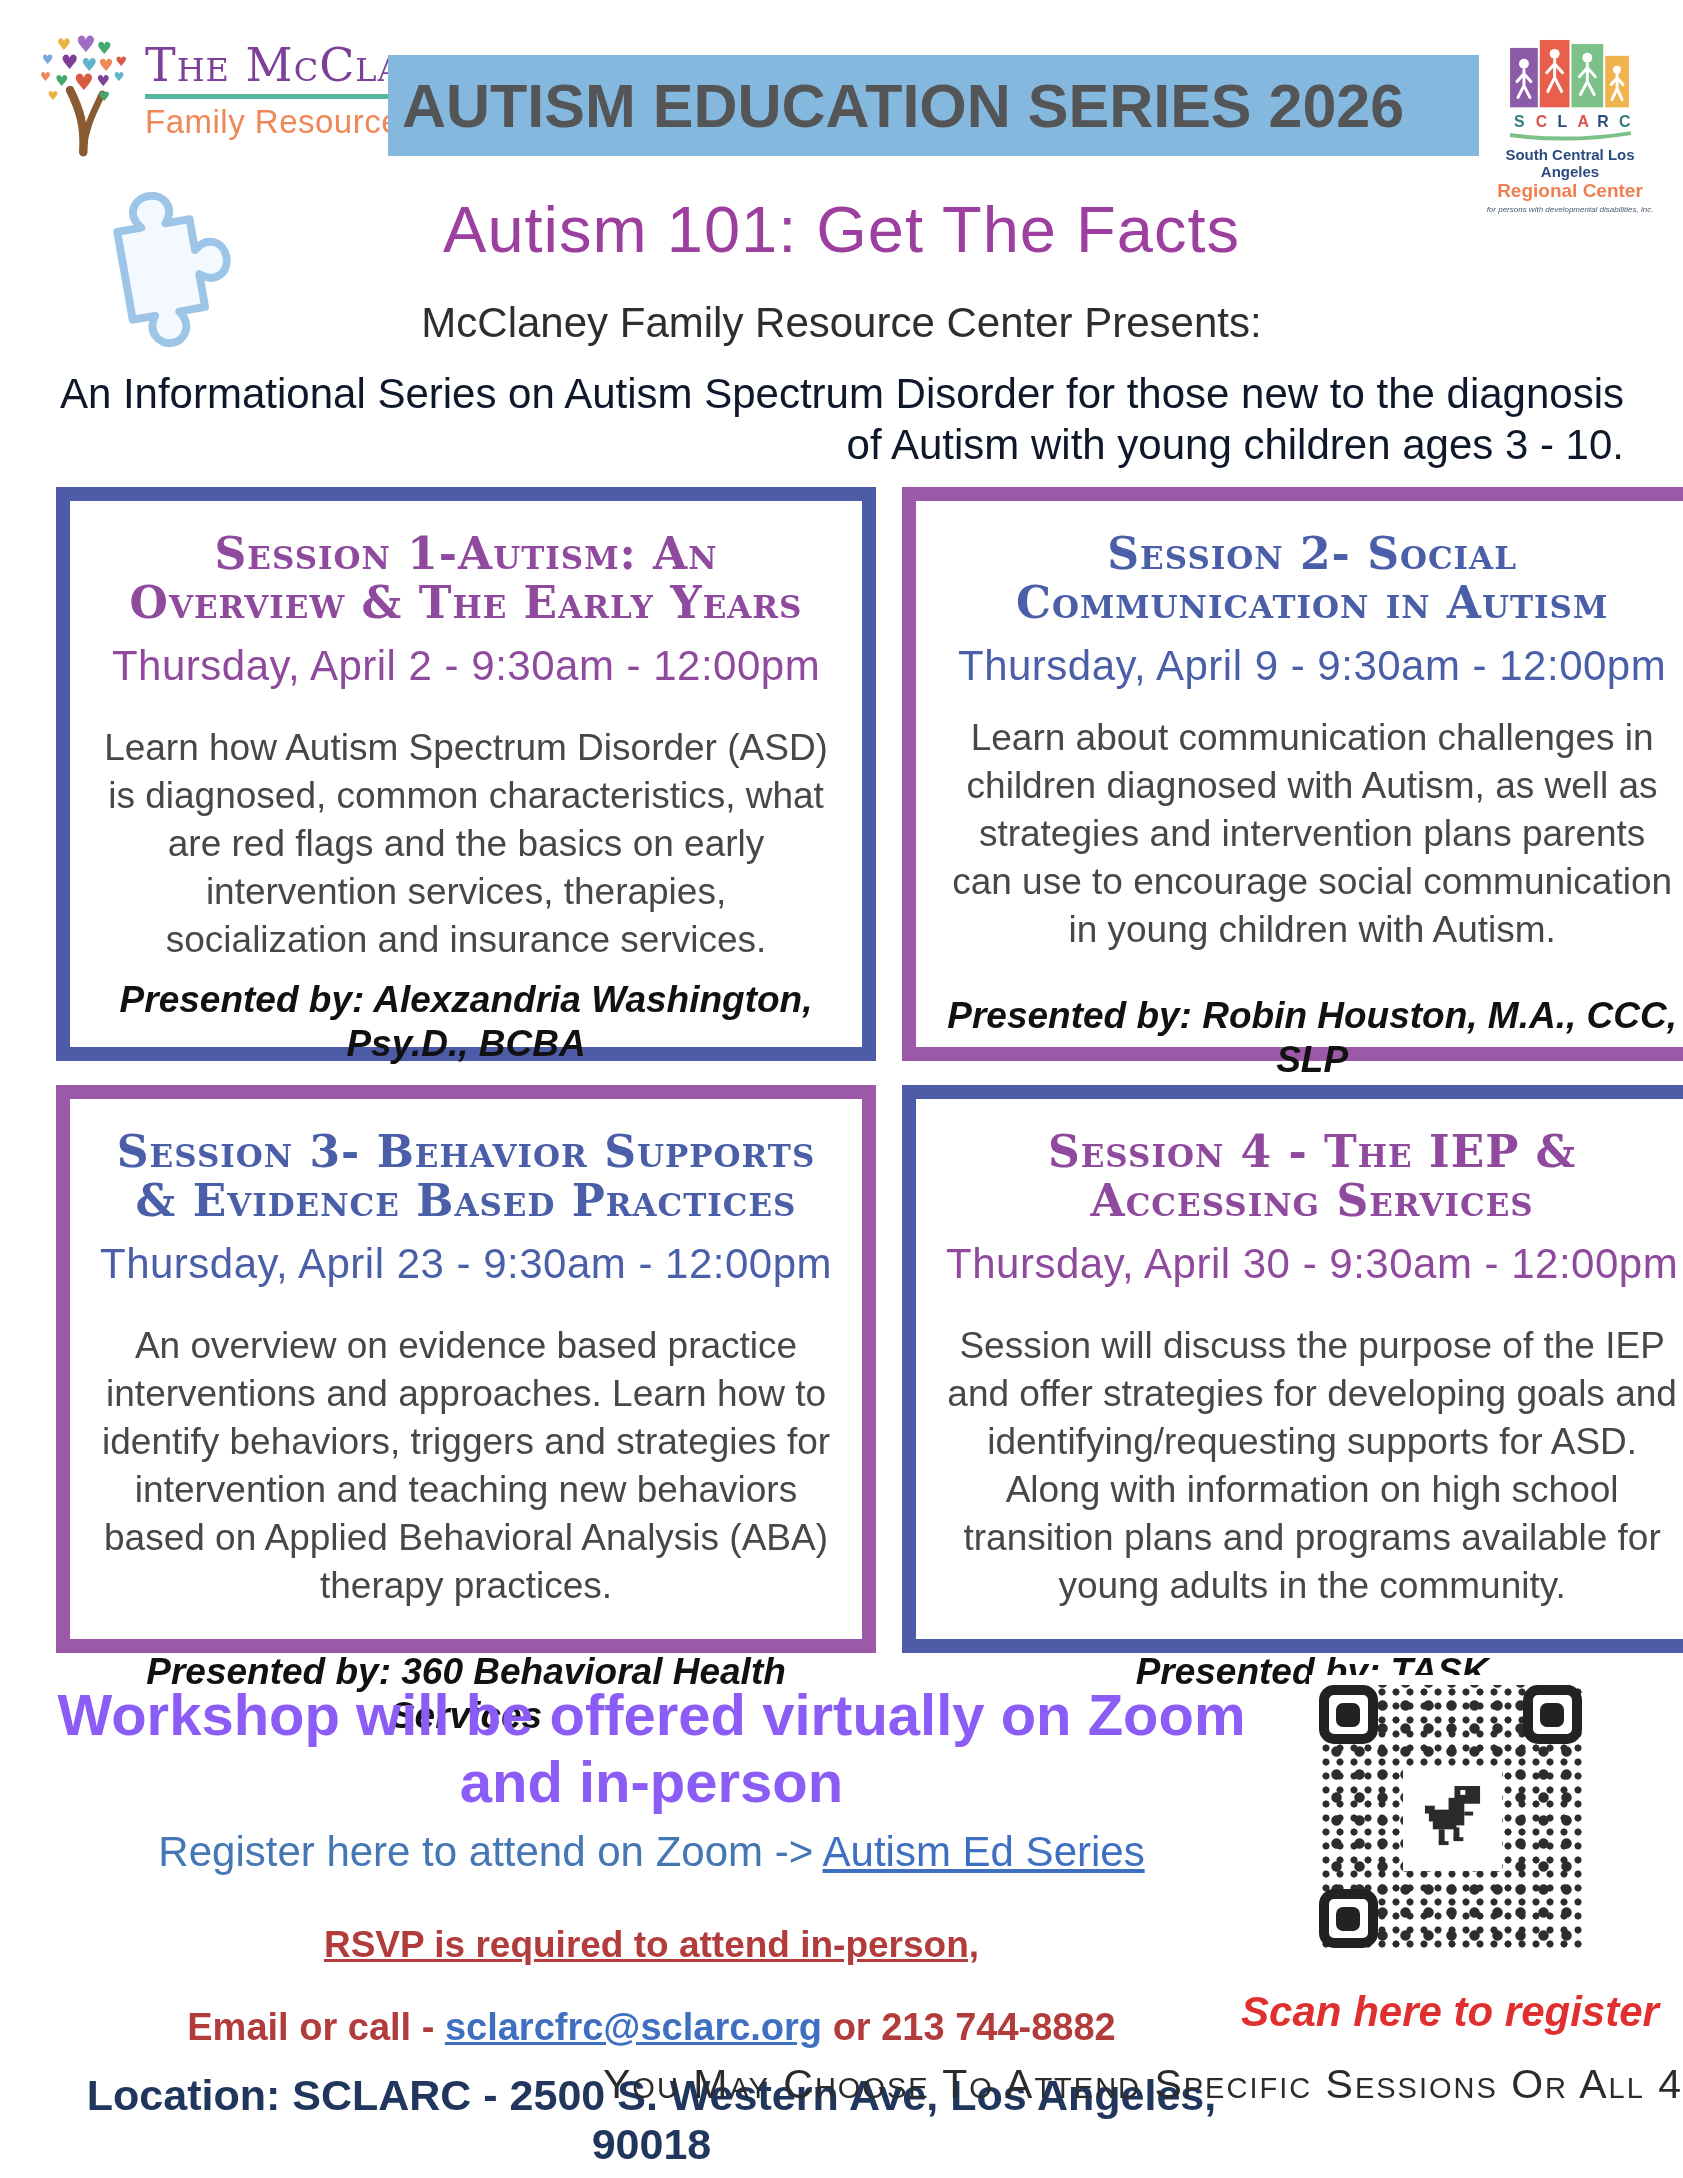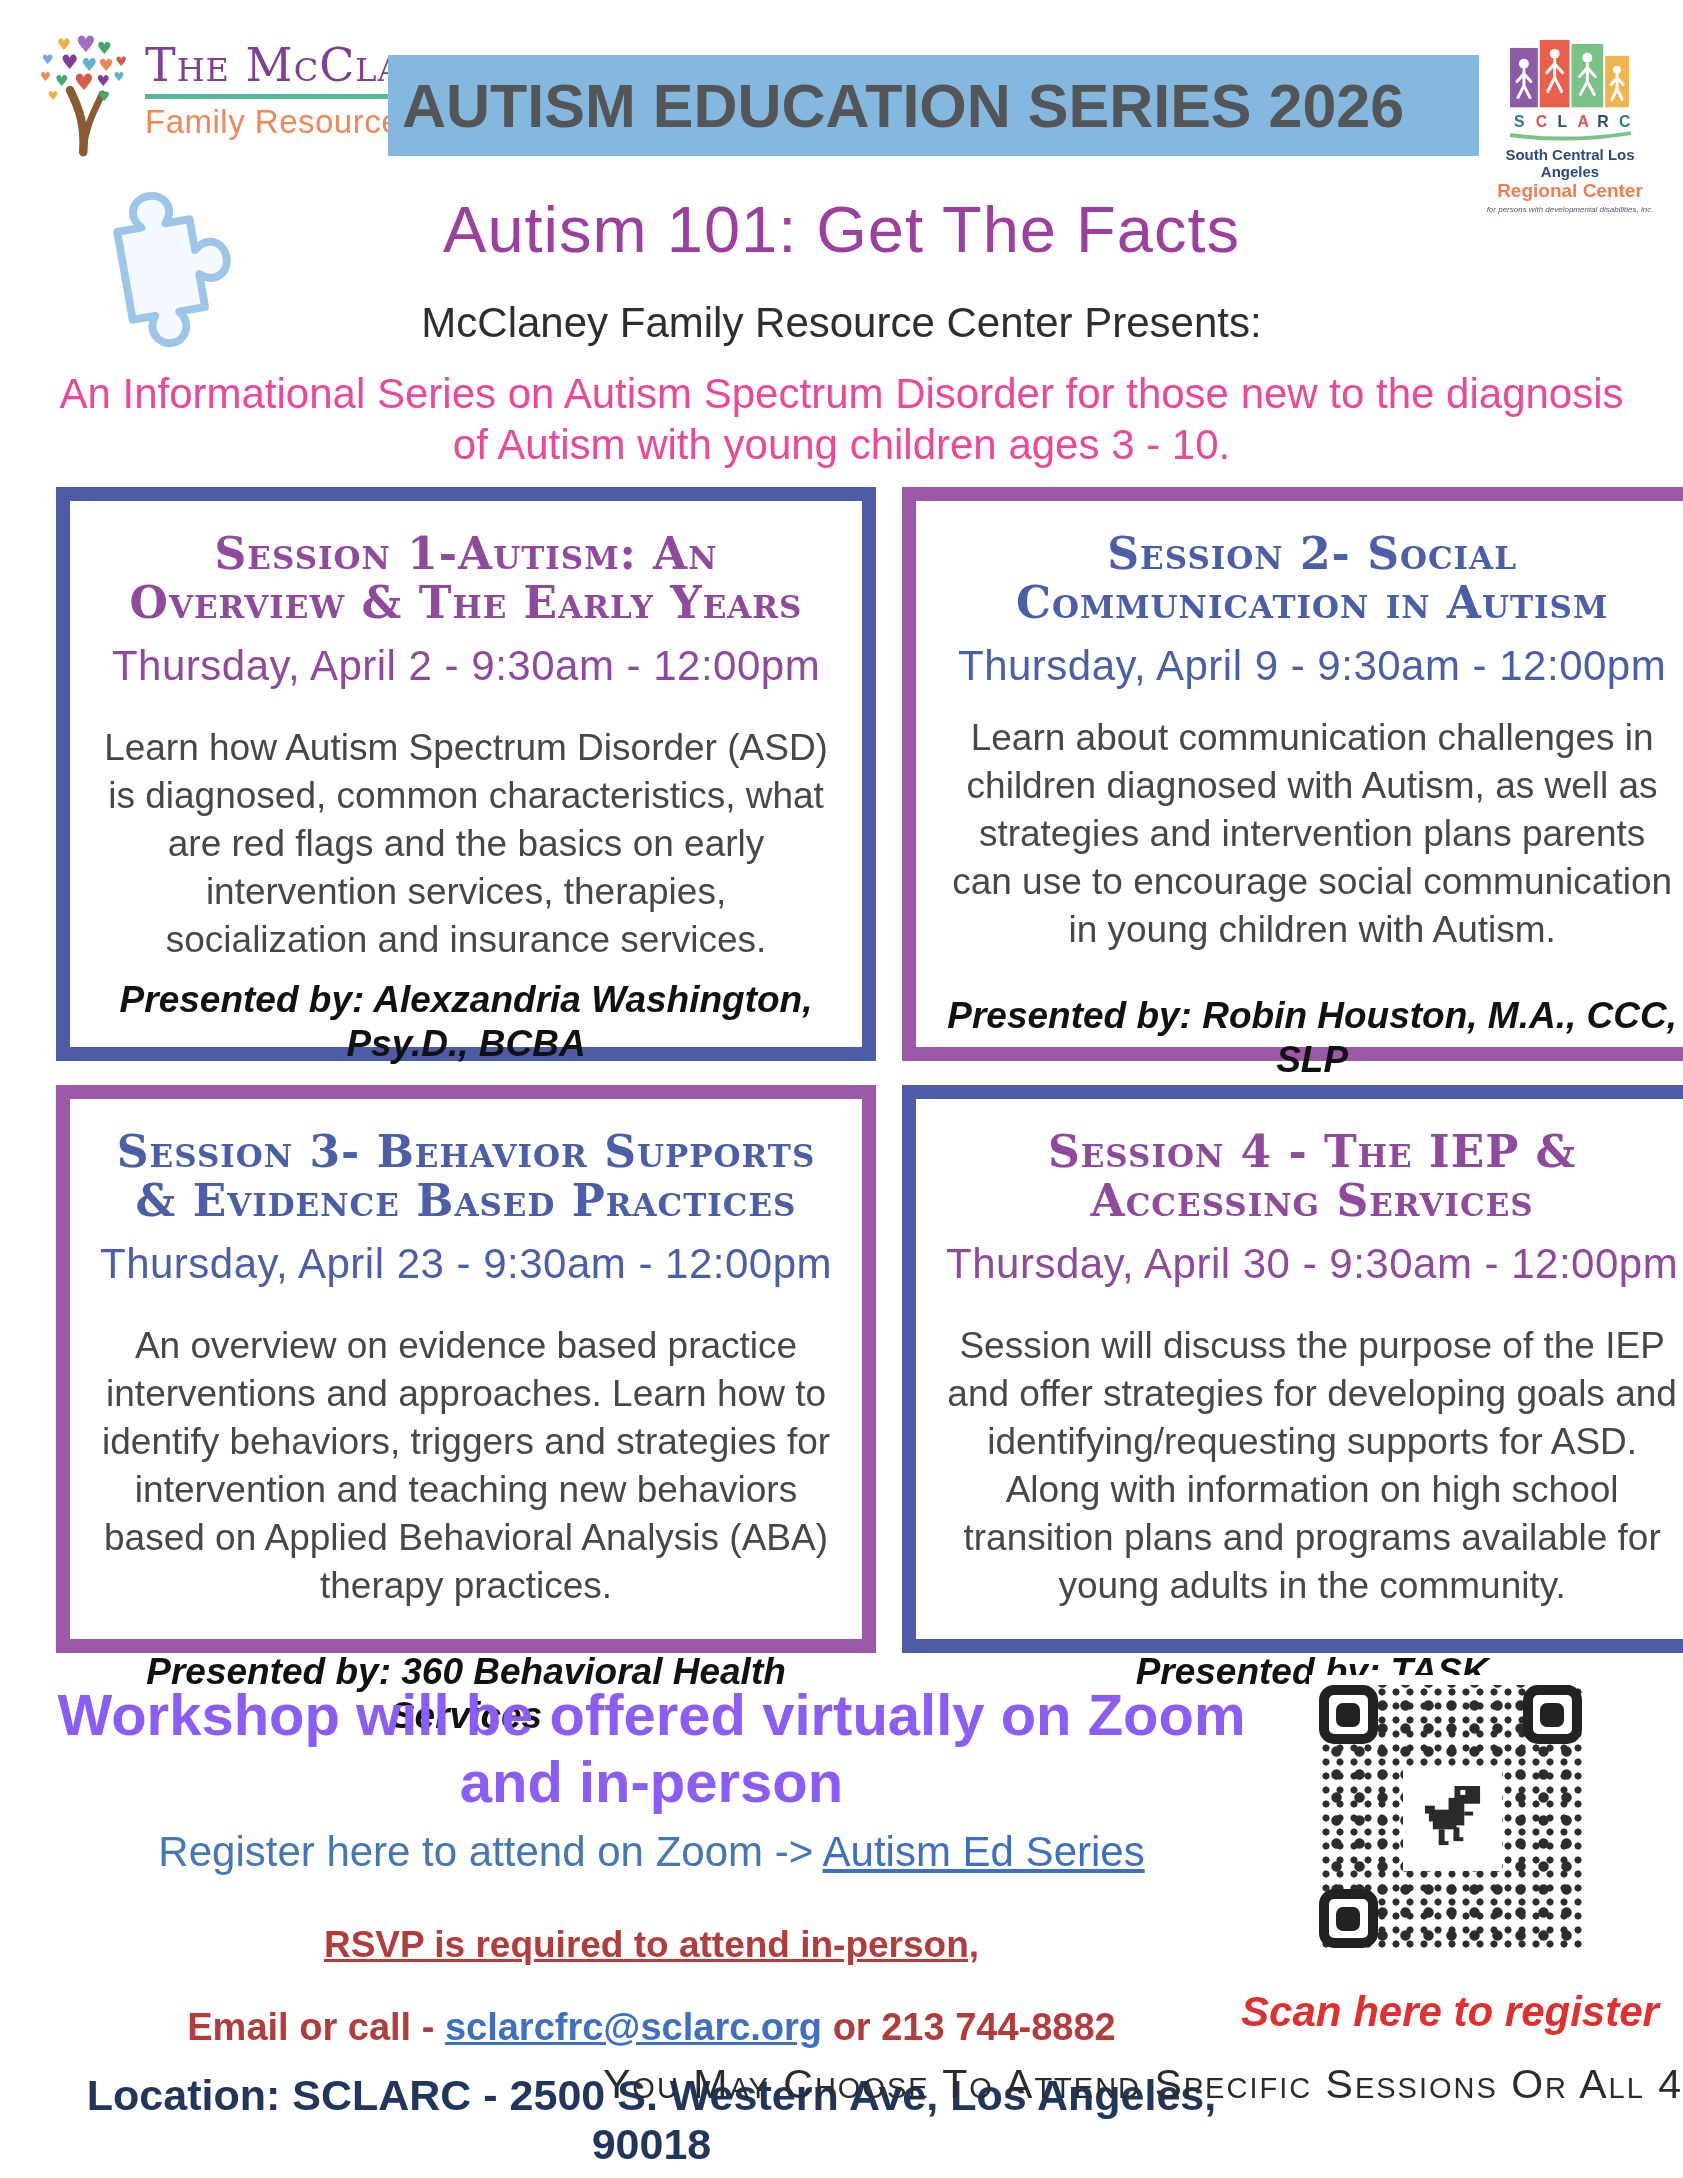--- a/index.html
+++ b/index.html
@@ -31,22 +31,22 @@
   .sclarc-tag  { font-size:8px; font-style:italic; color:#4a5a6a; margin-top:2px; }
 
   
   .puzzle-icon { position:absolute; left:95px; top:174px; }
   .flyer-title {
     position:absolute; top:192px; left:0; width:100%; text-align:center;
     font-size:65px; font-weight:normal; color:#9c3f9f; letter-spacing:1px;
   }
   .presents { position:absolute; top:299px; left:0; width:100%; text-align:center; font-size:42px; color:#2e2e2e; }
   .description {
-    position:absolute; top:368px; left:59px; right:59px; text-align:center;
-    font-size:42px; color:#ec4899; line-height:1.22;
+    position:absolute; top:368px; left:59px; right:59px; text-align:right;
+    font-size:42px; color:#0f172a; line-height:1.22;
   }
 
   
   .sessions {
     position:absolute; top:487px; left:40px; right:40px;
     display:grid; grid-template-columns:1fr 1fr; column-gap:26px; row-gap:24px;padding-left:16px;
   }
   .card {
     background:#ffffff; padding:28px 30px 18px;
     display:flex; flex-direction:column; align-items:center; text-align:center;

